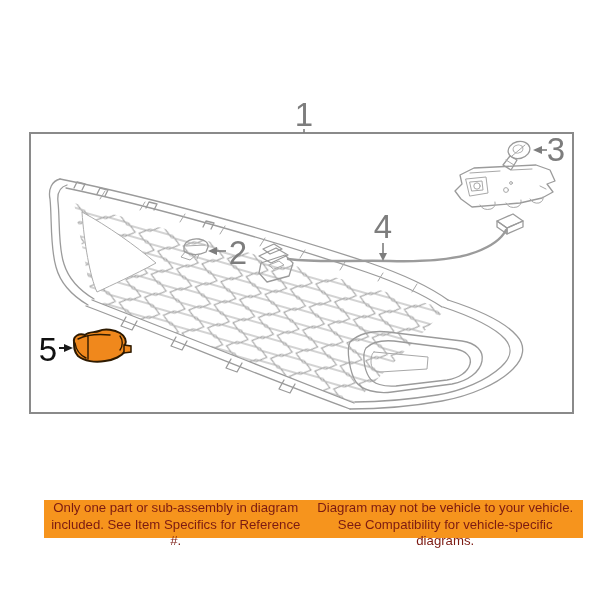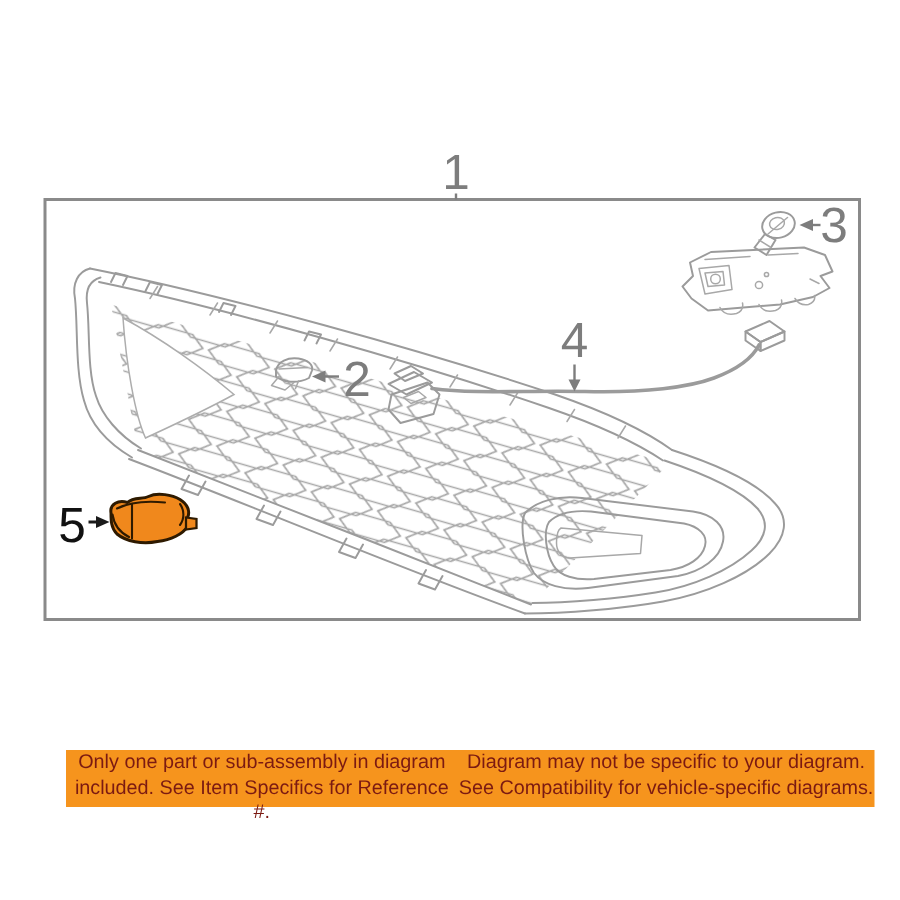--- a/index.html
+++ b/index.html
@@ -141,16 +141,16 @@
 
     <g>
       <text class="callout-num dark" x="48" y="361" text-anchor="middle">5</text>
       <path class="leader-dark" d="M59,348 L65,348"></path>
       <polygon points="73,348 64,344 64,352" fill="#1a1a1a"></polygon>
     </g>
   </svg>
 
   <div id="banner">
     <div>Only one part or sub-assembly in diagram included. See Item Specifics for Reference #.</div>
-    <div>Diagram may not be specific to your diagram. See Compatibility for vehicle-specific diagrams.</div>
+    <div>Diagram may not be vehicle to your vehicle. See Compatibility for vehicle-specific diagrams.</div>
   </div>
 
 </div>
 
 </body></html>

